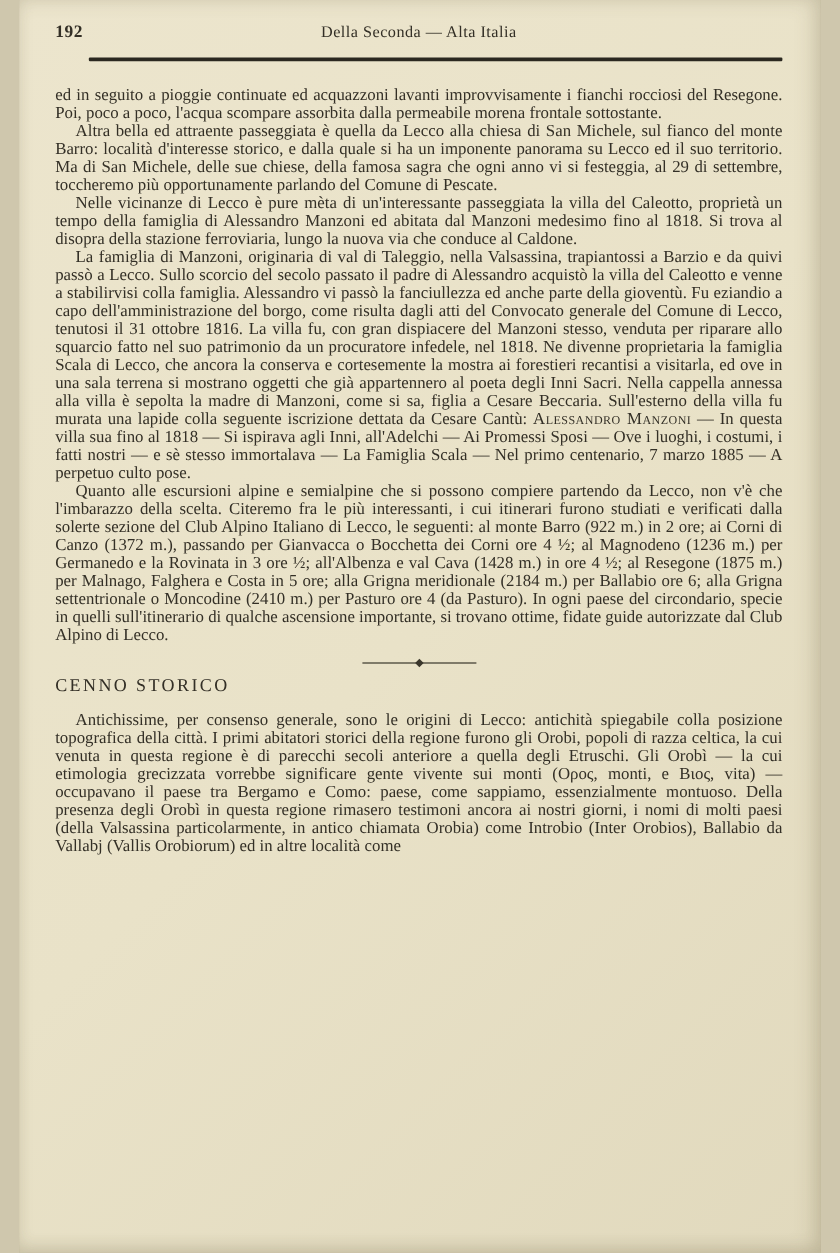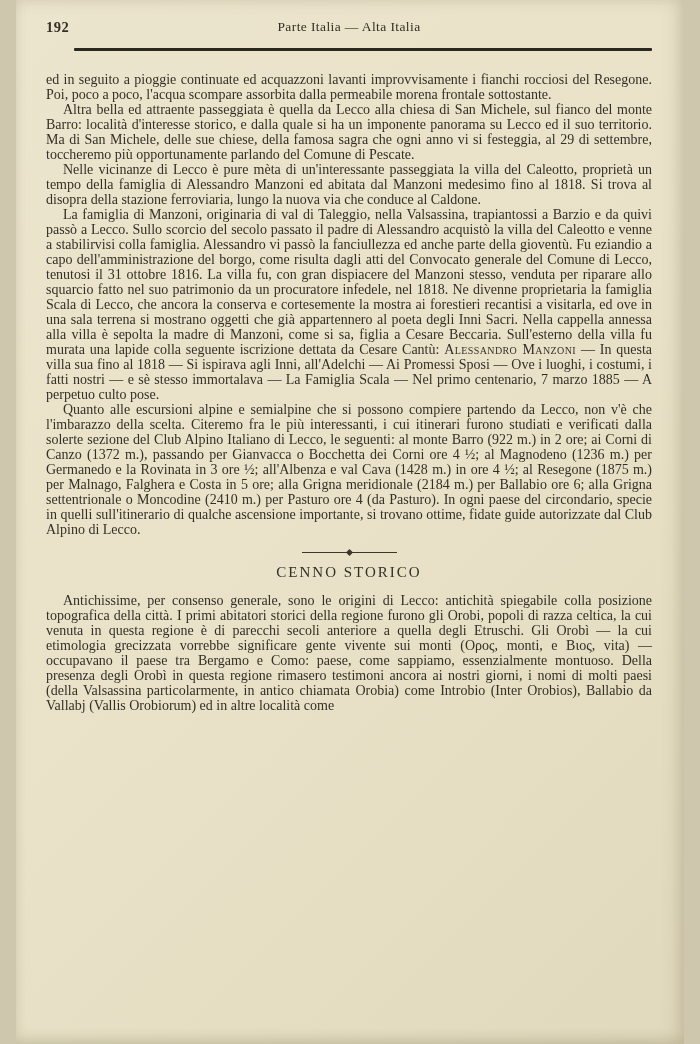--- a/index.html
+++ b/index.html
@@ -76,33 +76,33 @@
     width: 5px;
     height: 5px;
     background: #3b372c;
     transform: rotate(45deg);
     margin: 0 -1px;
   }
   .section-heading {
     font-size: 15px;
     font-weight: normal;
     letter-spacing: 2px;
-    text-align: center;
+    text-align: left;
     text-indent: 0;
     margin: 10px 0 13px;
   }
 </style>
 </head>
 <body>
 
 <div class="page">
 
   <header class="page-header">
     <span class="page-number">192</span>
-    <span class="running-title">Parte Italia — Alta Italia</span>
+    <span class="running-title">Della Seconda — Alta Italia</span>
   </header>
 
   <div class="header-rule"></div>
 
   <main class="text-block">
     <p class="para no-indent"><span>ed in seguito a pioggie continuate ed acquazzoni lavanti improvvisamente i fianchi rocciosi del Resegone. Poi, poco a poco, l'acqua scompare assorbita dalla permeabile morena frontale sottostante.</span></p>
     <p class="para"><span>Altra bella ed attraente passeggiata è quella da Lecco alla chiesa di San Michele, sul fianco del monte Barro: località d'interesse storico, e dalla quale si ha un imponente panorama su Lecco ed il suo territorio. Ma di San Michele, delle sue chiese, della famosa sagra che ogni anno vi si festeggia, al 29 di settembre, toccheremo più opportunamente parlando del Comune di Pescate.</span></p>
     <p class="para"><span>Nelle vicinanze di Lecco è pure mèta di un'interessante passeggiata la villa del Caleotto, proprietà un tempo della famiglia di Alessandro Manzoni ed abitata dal Manzoni medesimo fino al 1818. Si trova al disopra della stazione ferroviaria, lungo la nuova via che conduce al Caldone.</span></p>
     <p class="para"><span>La famiglia di Manzoni, originaria di val di Taleggio, nella Valsassina, trapiantossi a Barzio e da quivi passò a Lecco. Sullo scorcio del secolo passato il padre di Alessandro acquistò la villa del Caleotto e venne a stabilirvisi colla famiglia. Alessandro vi passò la fanciullezza ed anche parte della gioventù. Fu eziandio a capo dell'amministrazione del borgo, come risulta dagli atti del Convocato generale del Comune di Lecco, tenutosi il 31 ottobre 1816. La villa fu, con gran dispiacere del Manzoni stesso, venduta per riparare allo squarcio fatto nel suo patrimonio da un procuratore infedele, nel 1818. Ne divenne proprietaria la famiglia Scala di Lecco, che ancora la conserva e cortesemente la mostra ai forestieri recantisi a visitarla, ed ove in una sala terrena si mostrano oggetti che già appartennero al poeta degli </span><span class="run-italic">Inni Sacri</span><span>. Nella cappella annessa alla villa è sepolta la madre di Manzoni, come si sa, figlia a Cesare Beccaria. Sull'esterno della villa fu murata una lapide colla seguente iscrizione dettata da Cesare Cantù: </span><span class="run-smallcaps">Alessandro Manzoni</span><span> — </span><span class="run-italic">In questa villa sua fino al 1818 — Si ispirava agli Inni, all'Adelchi — Ai Promessi Sposi — Ove i luoghi, i costumi, i fatti nostri — e sè stesso immortalava — La Famiglia Scala — Nel primo centenario,</span><span> 7 marzo 1885 — </span><span class="run-italic">A perpetuo culto pose.</span></p>
     <p class="para"><span>Quanto alle escursioni alpine e semialpine che si possono compiere partendo da Lecco, non v'è che l'imbarazzo della scelta. Citeremo fra le più interessanti, i cui itinerari furono studiati e verificati dalla solerte sezione del Club Alpino Italiano di Lecco, le seguenti: al monte Barro (922 m.) in 2 ore; ai Corni di Canzo (1372 m.), passando per Gianvacca o Bocchetta dei Corni ore 4 ½; al Magnodeno (1236 m.) per Germanedo e la Rovinata in 3 ore ½; all'Albenza e val Cava (1428 m.) in ore 4 ½; al Resegone (1875 m.) per Malnago, Falghera e Costa in 5 ore; alla Grigna meridionale (2184 m.) per Ballabio ore 6; alla Grigna settentrionale o Moncodine (2410 m.) per Pasturo ore 4 (da Pasturo). In ogni paese del circondario, specie in quelli sull'itinerario di qualche ascensione importante, si trovano ottime, fidate guide autorizzate dal Club Alpino di Lecco.</span></p>

